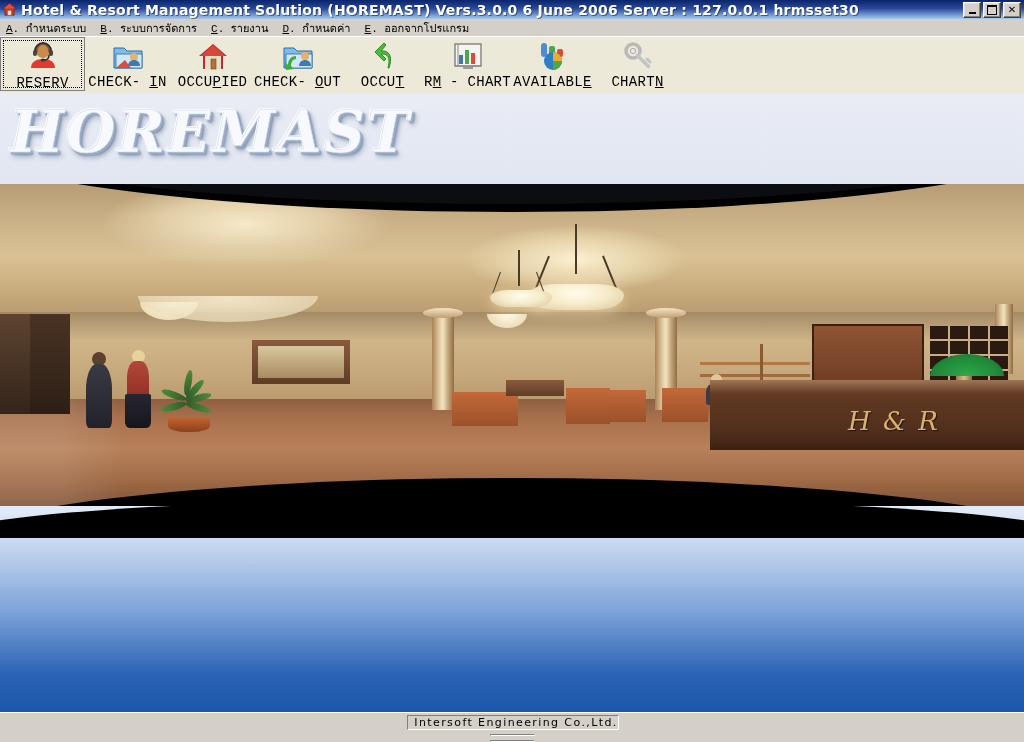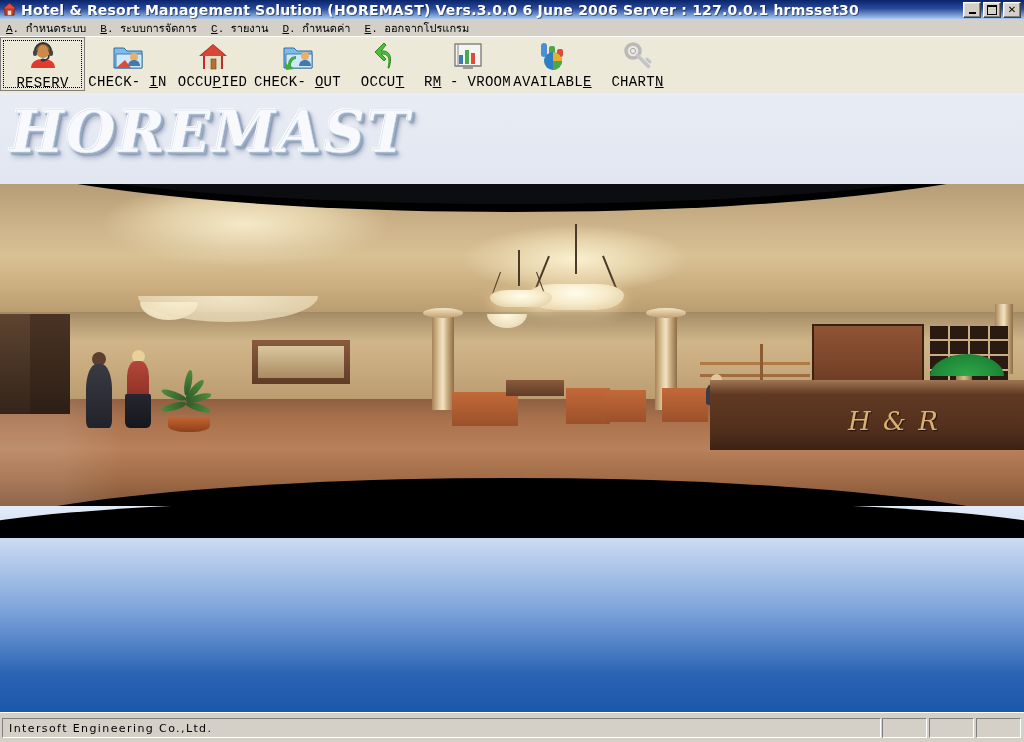--- a/index.html
+++ b/index.html
@@ -224,21 +224,21 @@
   }
   #bluecurve{
     position:absolute;left:-60px;top:405px;width:1144px;height:40px;
     background:#000;border-radius:50% 50% 48% 48%/100% 100% 0 0;
   }
 
   
   #statusbar{
     position:absolute;left:0;top:712px;width:1024px;height:30px;
     background:#d4d0c8;border-top:1px solid #ffffff;
-    display:flex;align-items:center;
+    display:flex;align-items:center;flex-direction:column;
   }
   .sb-main{
     margin:2px 0 2px 2px;height:20px;flex:1;
     border:1px solid #808080;border-right-color:#ffffff;border-bottom-color:#ffffff;
     background:#d4d0c8;display:flex;align-items:center;
     padding-left:6px;box-sizing:border-box;
   }
   .sb-main span{
     font-size:11px;color:#000;letter-spacing:1.4px;
     font-family:"DejaVu Sans","Liberation Sans",sans-serif;
@@ -336,21 +336,21 @@
       </div>
       <div class="tb-btn">
         <span class="tb-ic"><svg width="32" height="32" viewBox="0 0 32 32">
             <rect x="3" y="4" width="26" height="22" fill="#f4f4f0" stroke="#6d6d6d" stroke-width="1.2"></rect>
             <rect x="7" y="15" width="4" height="9" fill="#3f7ab0"></rect>
             <rect x="13" y="10" width="4" height="14" fill="#4aa84a"></rect>
             <rect x="19" y="13" width="4" height="11" fill="#e04a3a"></rect>
             <path d="M3 26h26M6 4v22" stroke="#8a8a8a" stroke-width="1"></path>
             <rect x="11" y="27" width="10" height="2" fill="#9a9a9a"></rect>
           </svg></span>
-        <span class="tb-lab"><span>R</span><span class="acc">M</span><span> - VROOM</span></span>
+        <span class="tb-lab"><span>R</span><span class="acc">M</span><span> - CHART</span></span>
       </div>
       <div class="tb-btn">
         <span class="tb-ic"><svg width="32" height="32" viewBox="0 0 32 32">
             <rect x="4" y="3" width="6" height="14" rx="3" fill="#4a8fd4"></rect>
             <rect x="12" y="6" width="6" height="11" rx="2" fill="#4aa84a"></rect>
             <rect x="20" y="9" width="6" height="8" rx="2" fill="#e04a3a"></rect>
             <circle cx="16" cy="21" r="9" fill="#2f7ec4"></circle>
             <path d="M16 21V12a9 9 0 019 9z" fill="#e8b02a"></path>
             <path d="M16 21l9 0a9 9 0 01-9 9z" fill="#4aa84a"></path>
           </svg></span>

